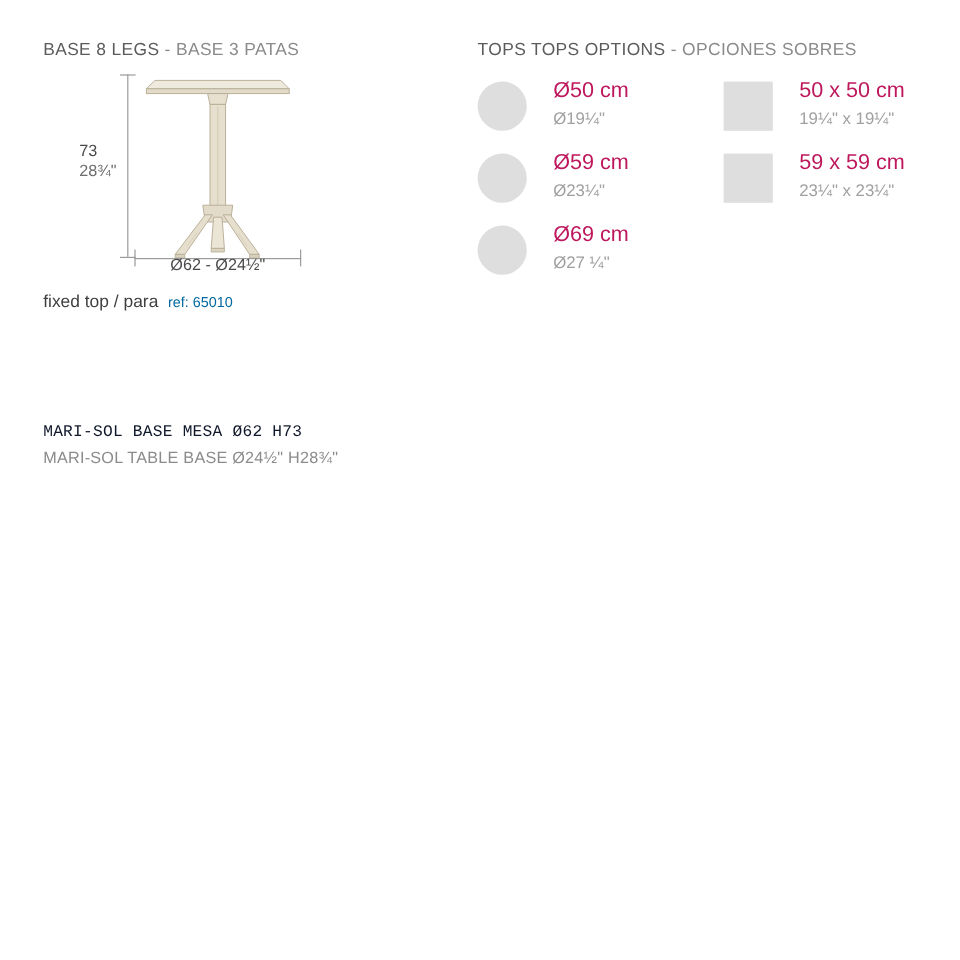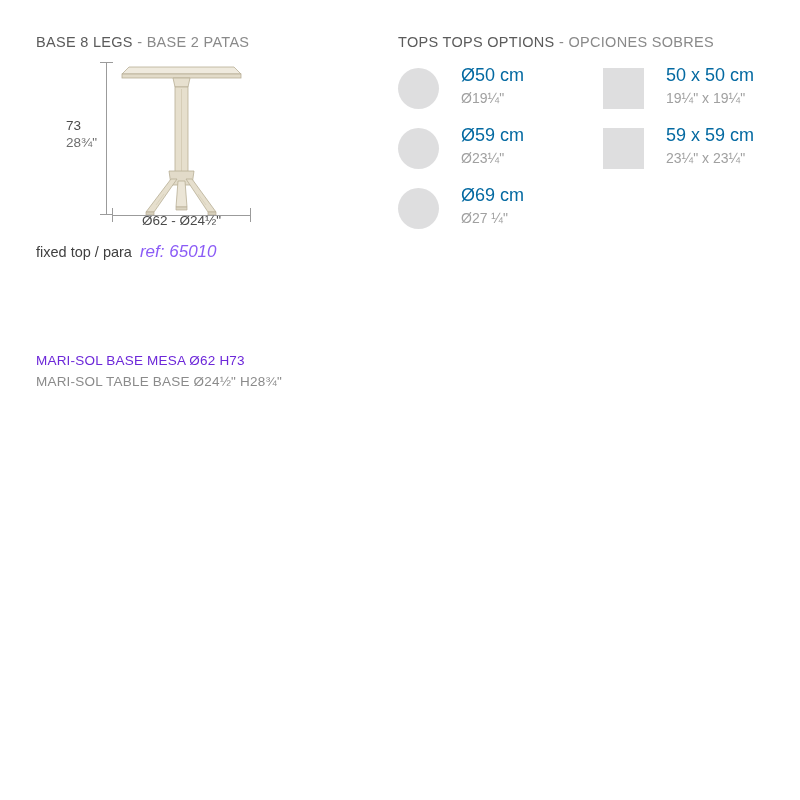--- a/index.html
+++ b/index.html
@@ -107,38 +107,38 @@
     top: 240px;
     width: 340px;
   }
   .ref-row {
     font-size: 14.5px;
     line-height: 24px;
     color: #3f3f3f;
     white-space: nowrap;
   }
   .ref-row .code {
-    font-size: 17px;
-    font-style: italic;
-    color: #8b5cf6;
+    font-size: 12px;
+    color: #0369a1;
     padding-left: 4px;
   }
 
   
   .product {
     position: absolute;
     left: 36px;
     top: 350px;
     width: 420px;
   }
   .product .es-name {
     font-size: 13.5px;
     letter-spacing: 0.2px;
-    color: #6d28d9;
+    color: #0f172a;
     line-height: 21px;
+    font-family: Liberation Mono, monospace;
   }
   .product .en-name {
     font-size: 13.5px;
     letter-spacing: 0.2px;
     color: #8b8b8b;
     line-height: 21px;
   }
 
   
   .tops {
@@ -176,40 +176,40 @@
     height: 41px;
     background: #dededf;
   }
   .top-labels {
     position: absolute;
     left: 63px;
     top: 0;
   }
   .top-cm {
     font-size: 18px;
-    color: #0369a1;
+    color: #be185d;
     line-height: 26px;
     white-space: nowrap;
   }
   .top-in {
     font-size: 14px;
     color: #a0a0a0;
     line-height: 20px;
     white-space: nowrap;
   }
 </style>
 </head>
 <body>
 
 <div class="page">
 
   <div class="section-title" id="legs-title">
     <span>BASE 8 LEGS</span>
     <span class="dash">-</span>
-    <span class="es">BASE 2 PATAS</span>
+    <span class="es">BASE 3 PATAS</span>
   </div>
 
   <div class="section-title" id="tops-title">
     <span>TOPS TOPS OPTIONS</span>
     <span class="dash">-</span>
     <span class="es">OPCIONES SOBRES</span>
   </div>
 
   <div class="drawing">
 

